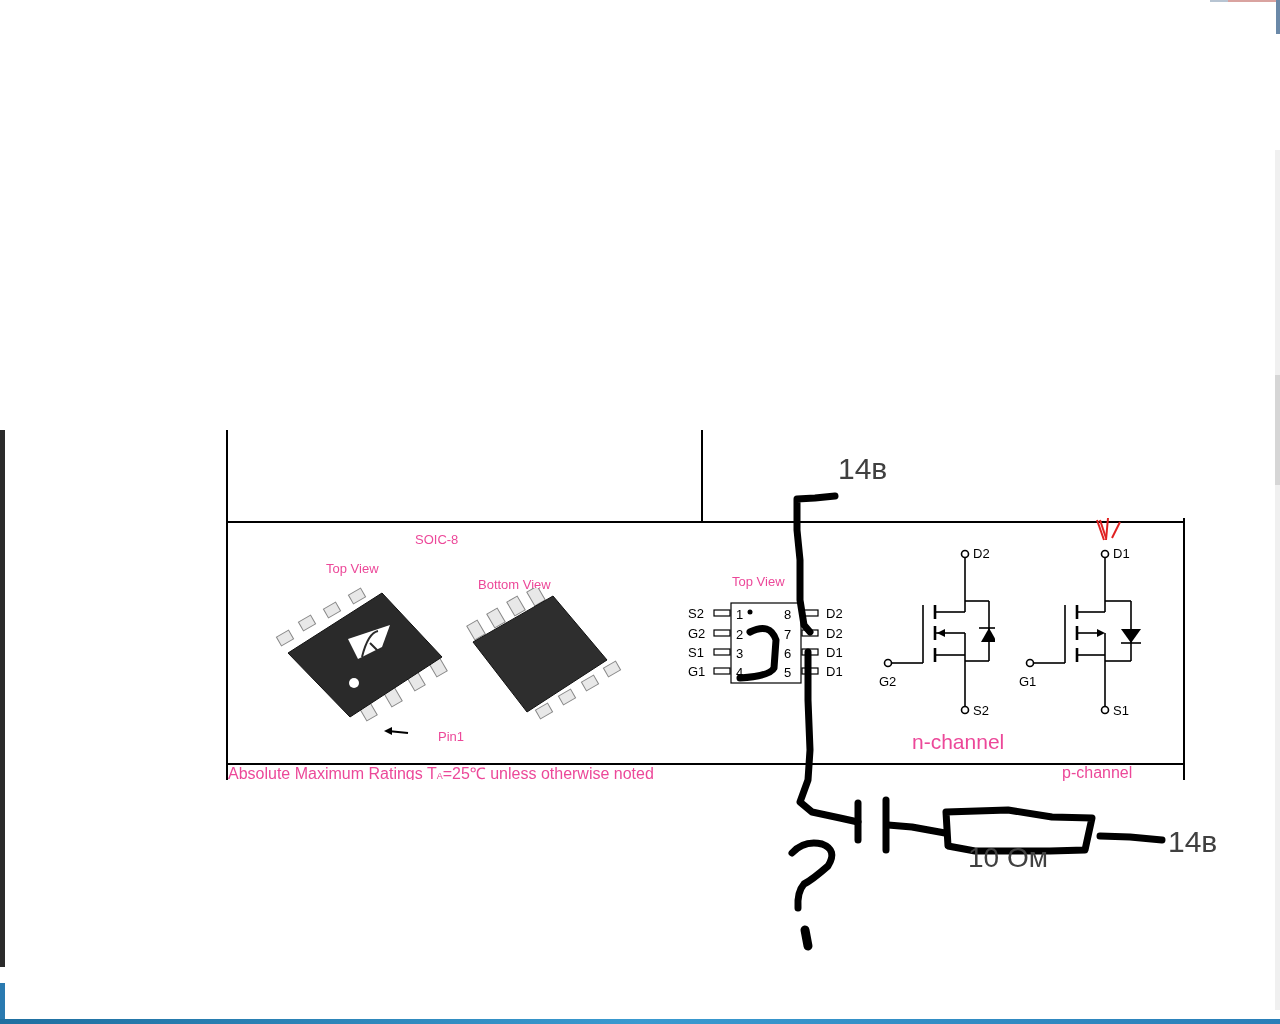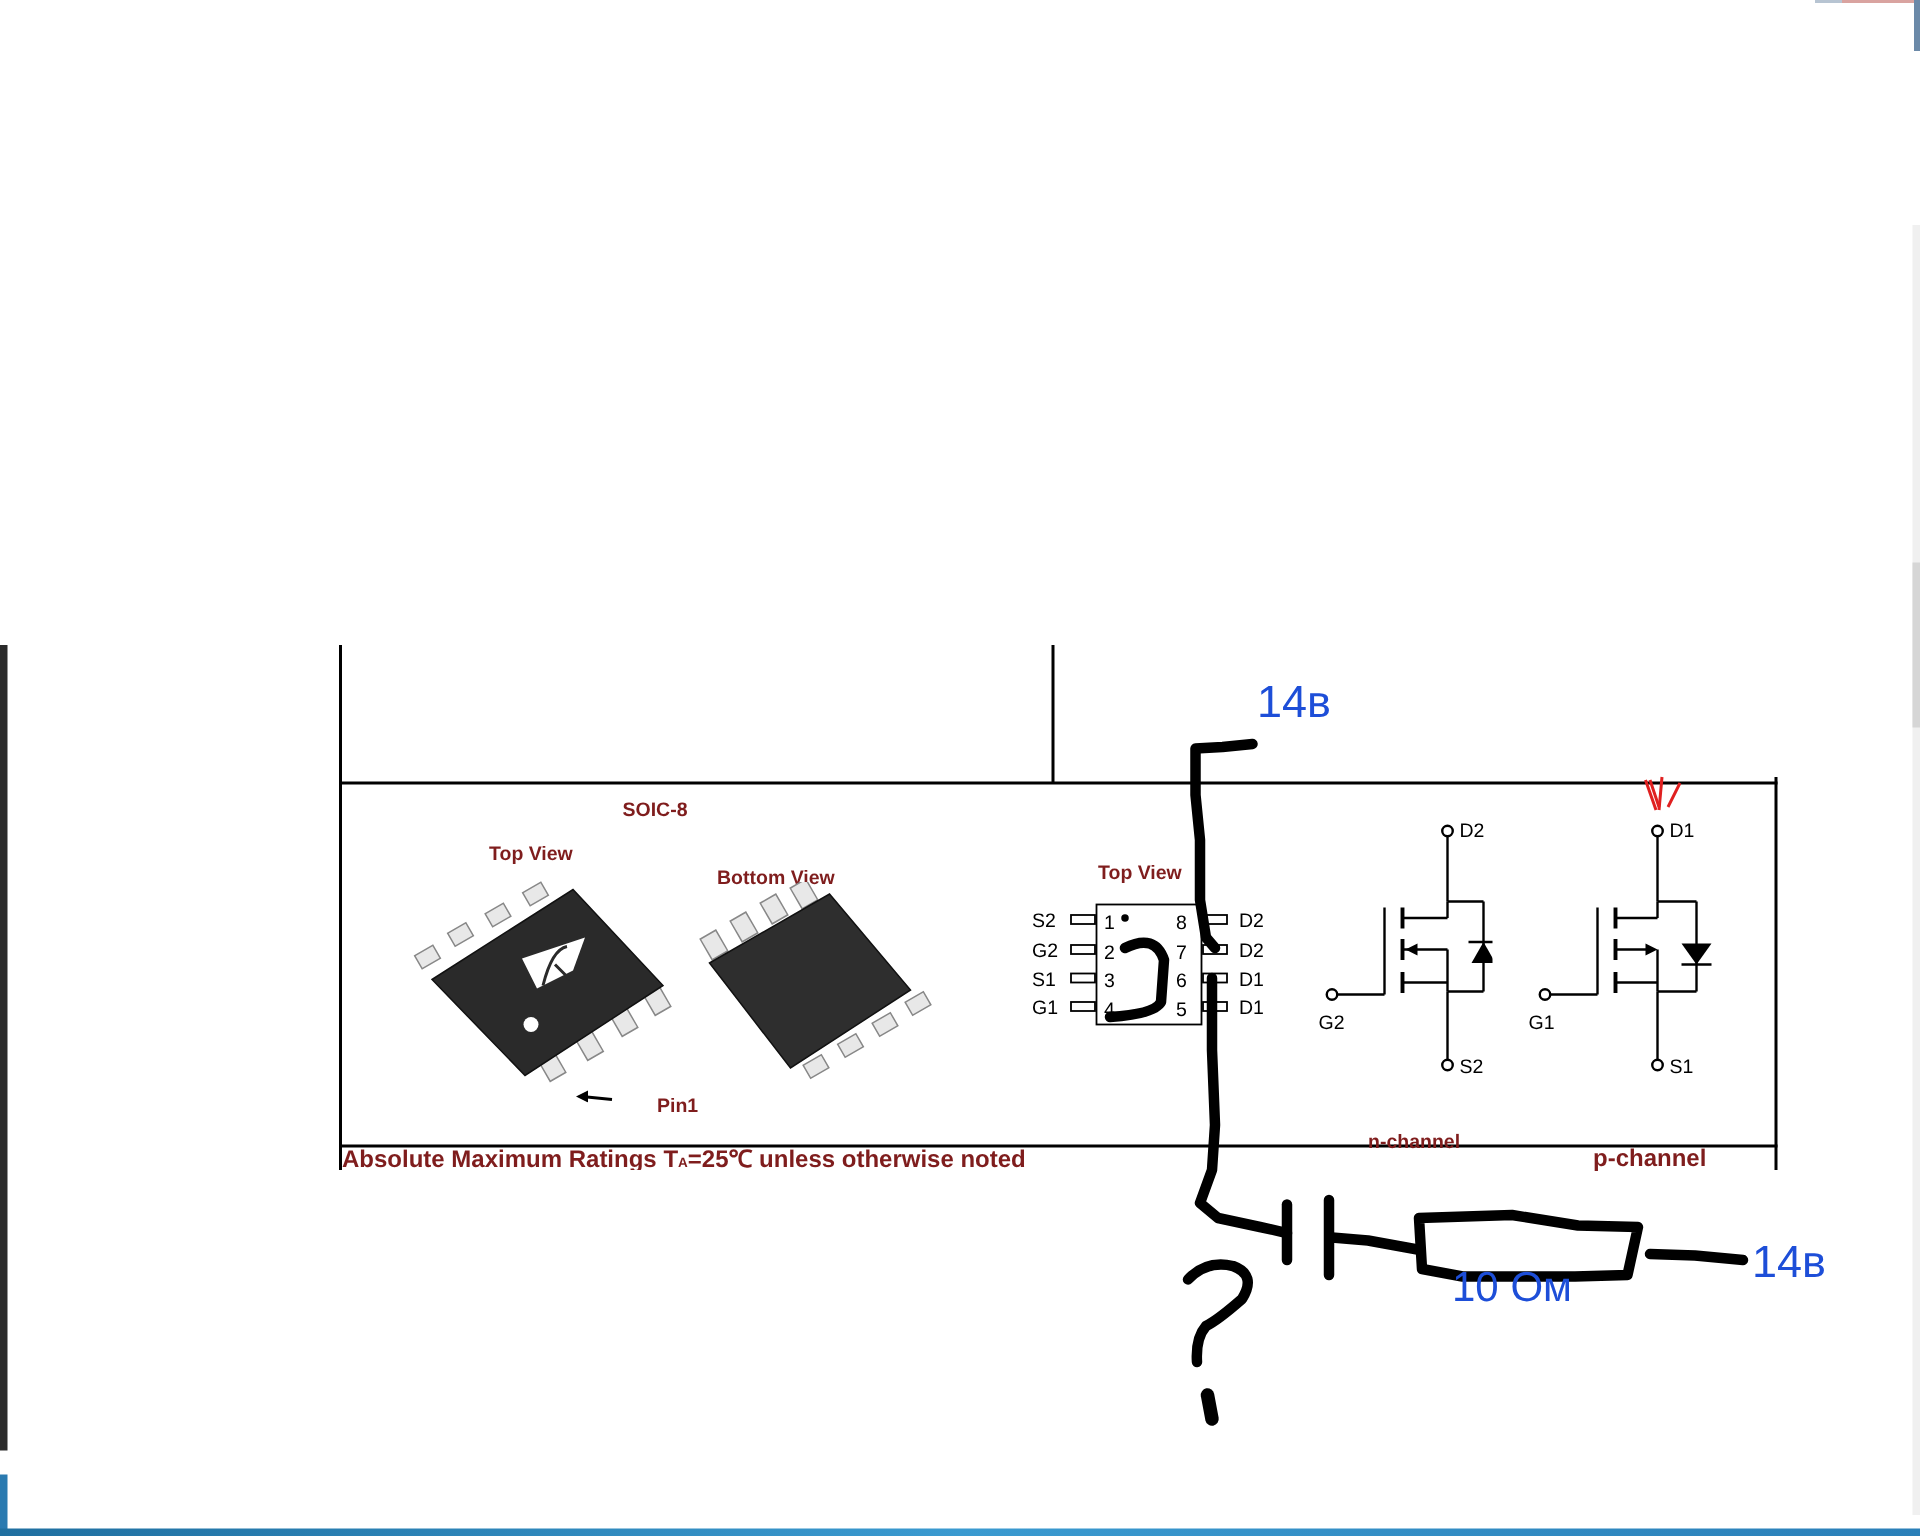--- a/index.html
+++ b/index.html
@@ -7,23 +7,23 @@
   .abs{position:absolute;}
   .left-bar{left:0;top:430px;width:5px;height:537px;background:#2b2b2b;}
   .taskbar-edge{left:0;top:1019px;width:1280px;height:5px;background:linear-gradient(90deg,#1f6fa0,#3a9ad0 50%,#2a7fb8);}
   .taskbar-left{left:0;top:983px;width:5px;height:40px;background:#2a7ab0;}
   .rscroll{left:1275px;top:150px;width:5px;height:860px;background:#f0f0f0;}
   .rscroll-thumb{left:1275px;top:375px;width:5px;height:110px;background:#d6d6d6;}
   .top-strip-a{left:1210px;top:0;width:18px;height:2px;background:#b7c4d2;}
   .top-strip-b{left:1228px;top:0;width:50px;height:2px;background:#d9a3a0;}
   .top-strip-c{left:1276px;top:0;width:4px;height:34px;background:#6b89a8;}
   .box-line{background:#000;}
-  .label{font-weight:bold;color:#7f1d1d;white-space:nowrap;}
+  .label{font-weight:normal;color:#ec4899;white-space:nowrap;}
   svg text{font-family:"Liberation Sans",sans-serif;}
-  .hand{font-family:"Liberation Sans",sans-serif;font-size:30px;color:#1d4ed8;}
+  .hand{font-family:"Liberation Sans",sans-serif;font-size:30px;color:#404040;}
 </style>
 </head>
 <body>
 
 <div class="abs top-strip-a"></div>
 <div class="abs top-strip-b"></div>
 <div class="abs top-strip-c"></div>
 <div class="abs rscroll"></div>
 <div class="abs rscroll-thumb"></div>
 <div class="abs left-bar"></div>
@@ -130,21 +130,21 @@
     <line x1="104" y1="88" x2="124" y2="88"></line>
   </g>
   <polygon points="62,93 70,89 70,97" fill="#000"></polygon>
   <polygon points="114,88 106,102 122,102" fill="#000"></polygon>
   <g font-size="13" fill="#000">
     <text x="98" y="18">D2</text>
     <text x="4" y="146">G2</text>
     <text x="98" y="175">S2</text>
   </g>
 </svg>
-<div class="abs label" style="left:912px;top:753px;font-size:13px;">n-channel</div>
+<div class="abs label" style="left:912px;top:730px;font-size:21px;">n-channel</div>
 
 <svg class="abs" style="left:1015px;top:540px;" width="130" height="220">
   <g stroke="#000" stroke-width="1.6" fill="none">
     <circle cx="90" cy="14" r="3.5"></circle>
     <line x1="90" y1="18" x2="90" y2="61"></line>
     <line x1="90" y1="61" x2="116" y2="61"></line>
     <line x1="62" y1="72" x2="90" y2="72"></line>
     <line x1="90" y1="61" x2="90" y2="72"></line>
     <line x1="62" y1="93" x2="86" y2="93"></line>
     <line x1="90" y1="93" x2="90" y2="121"></line>

